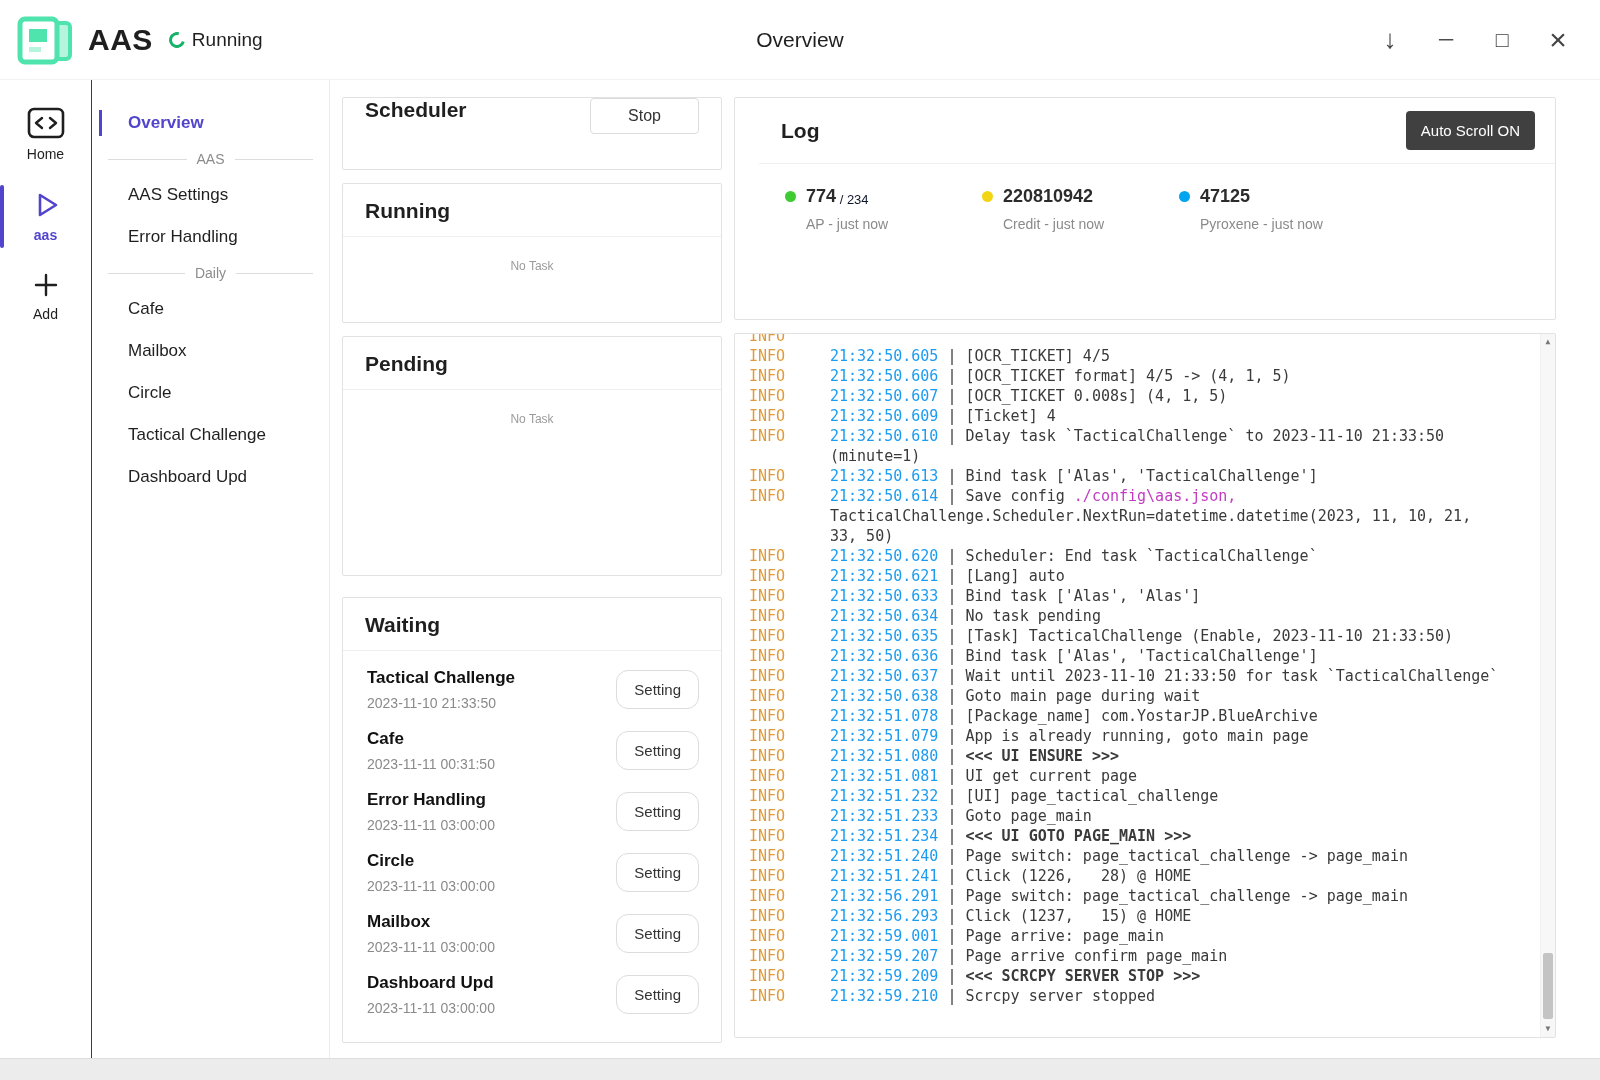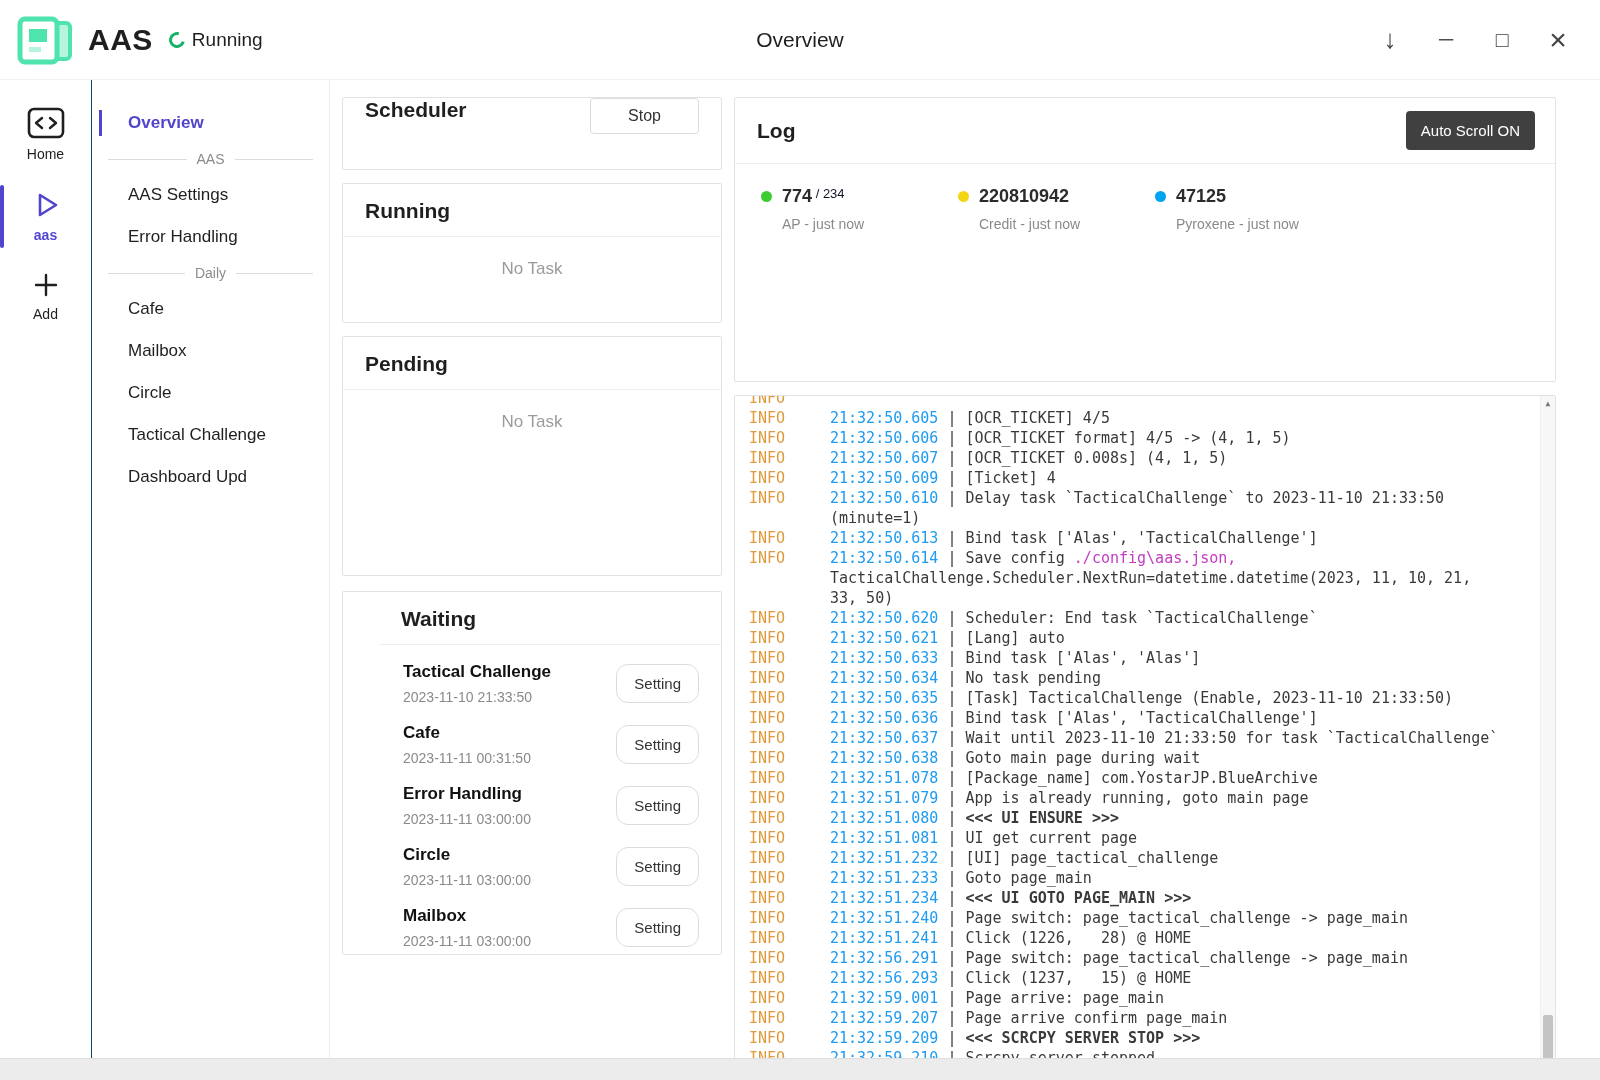--- a/index.html
+++ b/index.html
@@ -37,44 +37,44 @@
   .nav-divider { height:30px; display:flex; align-items:center; gap:10px; margin:0 16px; color:#8c8c8c; font-size:14px; }
   .nav-divider .line { flex:1; height:1px; background:#dcdcdc; }
 
   .content { flex:1; padding:17px 12px 0 12px; display:flex; gap:12px; }
   .col-left { width:380px; }
   .col-right { width:822px; }
 
   .card { background:#fff; border:1px solid #e2e2e2; border-radius:2px; overflow:hidden; }
   .card-title { font-size:21px; font-weight:bold; padding:15px 22px 13px 22px; border-bottom:1px solid #efefef; }
   .card-title-inline { font-size:21px; font-weight:bold; }
-  .empty { text-align:center; color:#9b9b9b; font-size:17px; padding-top:22px; }
+  .empty { text-align:center; color:#9b9b9b; font-size:12px; padding-top:22px; }
 
   .card-scheduler { height:73px; display:flex; align-items:flex-start; justify-content:space-between; padding:0 22px; }
   .stop-btn { font-family:inherit; font-size:16px; color:#333; background:#fff; border:1px solid #dcdcdc; border-radius:4px; padding:8px 37px; cursor:pointer; }
 
   .card-running { height:140px; margin-top:13px; }
   .card-pending { height:240px; margin-top:13px; }
-  .card-waiting { height:364px; margin-top:15px;padding-left:36px; }
+  .card-waiting { height:446px; margin-top:21px; }
 
   .task-list { padding-top:8px; }
   .task-row { display:flex; align-items:center; padding:9px 22px 9px 24px; }
   .task-info { flex:1; }
   .task-name { font-size:17px; font-weight:bold; color:#111; }
   .task-time { font-size:14px; color:#8a8a8a; margin-top:7px; }
   .setting-btn { font-family:inherit; font-size:15px; color:#333; background:#fff; border:1px solid #dcdcdc; border-radius:12px; padding:10px 17px; cursor:pointer; }
 
   
-  .card-log-header { height:285px; }
+  .card-log-header { height:223px;padding-left:24px; }
   .log-header-row { display:flex; align-items:center; justify-content:space-between; padding:13px 20px 13px 22px; border-bottom:1px solid #efefef; }
   .autoscroll-btn { font-family:inherit; font-size:15px; color:#fff; background:#404040; border:none; border-radius:4px; padding:11px 15px; cursor:pointer; }
   .stats-row { display:flex; padding:22px 0 0 26px; }
   .stat { width:197px; display:flex; gap:10px; }
   .dot { width:11px; height:11px; border-radius:50%; margin-top:5px; flex-shrink:0; }
-  .stat-line { display:flex; align-items:flex-start; }
+  .stat-line { display:flex; align-items:flex-end; }
   .stat-value { font-size:18px; font-weight:bold; color:#2b2b2b; }
   .stat-suffix { font-size:13px; color:#0f172a; white-space:pre; }
   .stat-caption { font-size:14px; color:#8a8a8a; margin-top:9px; }
 
   .card-log-body { height:705px; margin-top:13px; position:relative; padding-top:4px;
                    font-family:"DejaVu Sans Mono", monospace; font-size:15px; line-height:20px; color:#3a3a3a; }
   .log-lines { margin-top:-12px; padding-left:14px; }
   .log-line { display:flex; width:751px; }
   .lvl { width:81px; flex-shrink:0; color:#e09a3c; }
   .lcontent { width:670px; white-space:pre-wrap; overflow-wrap:break-word; }

